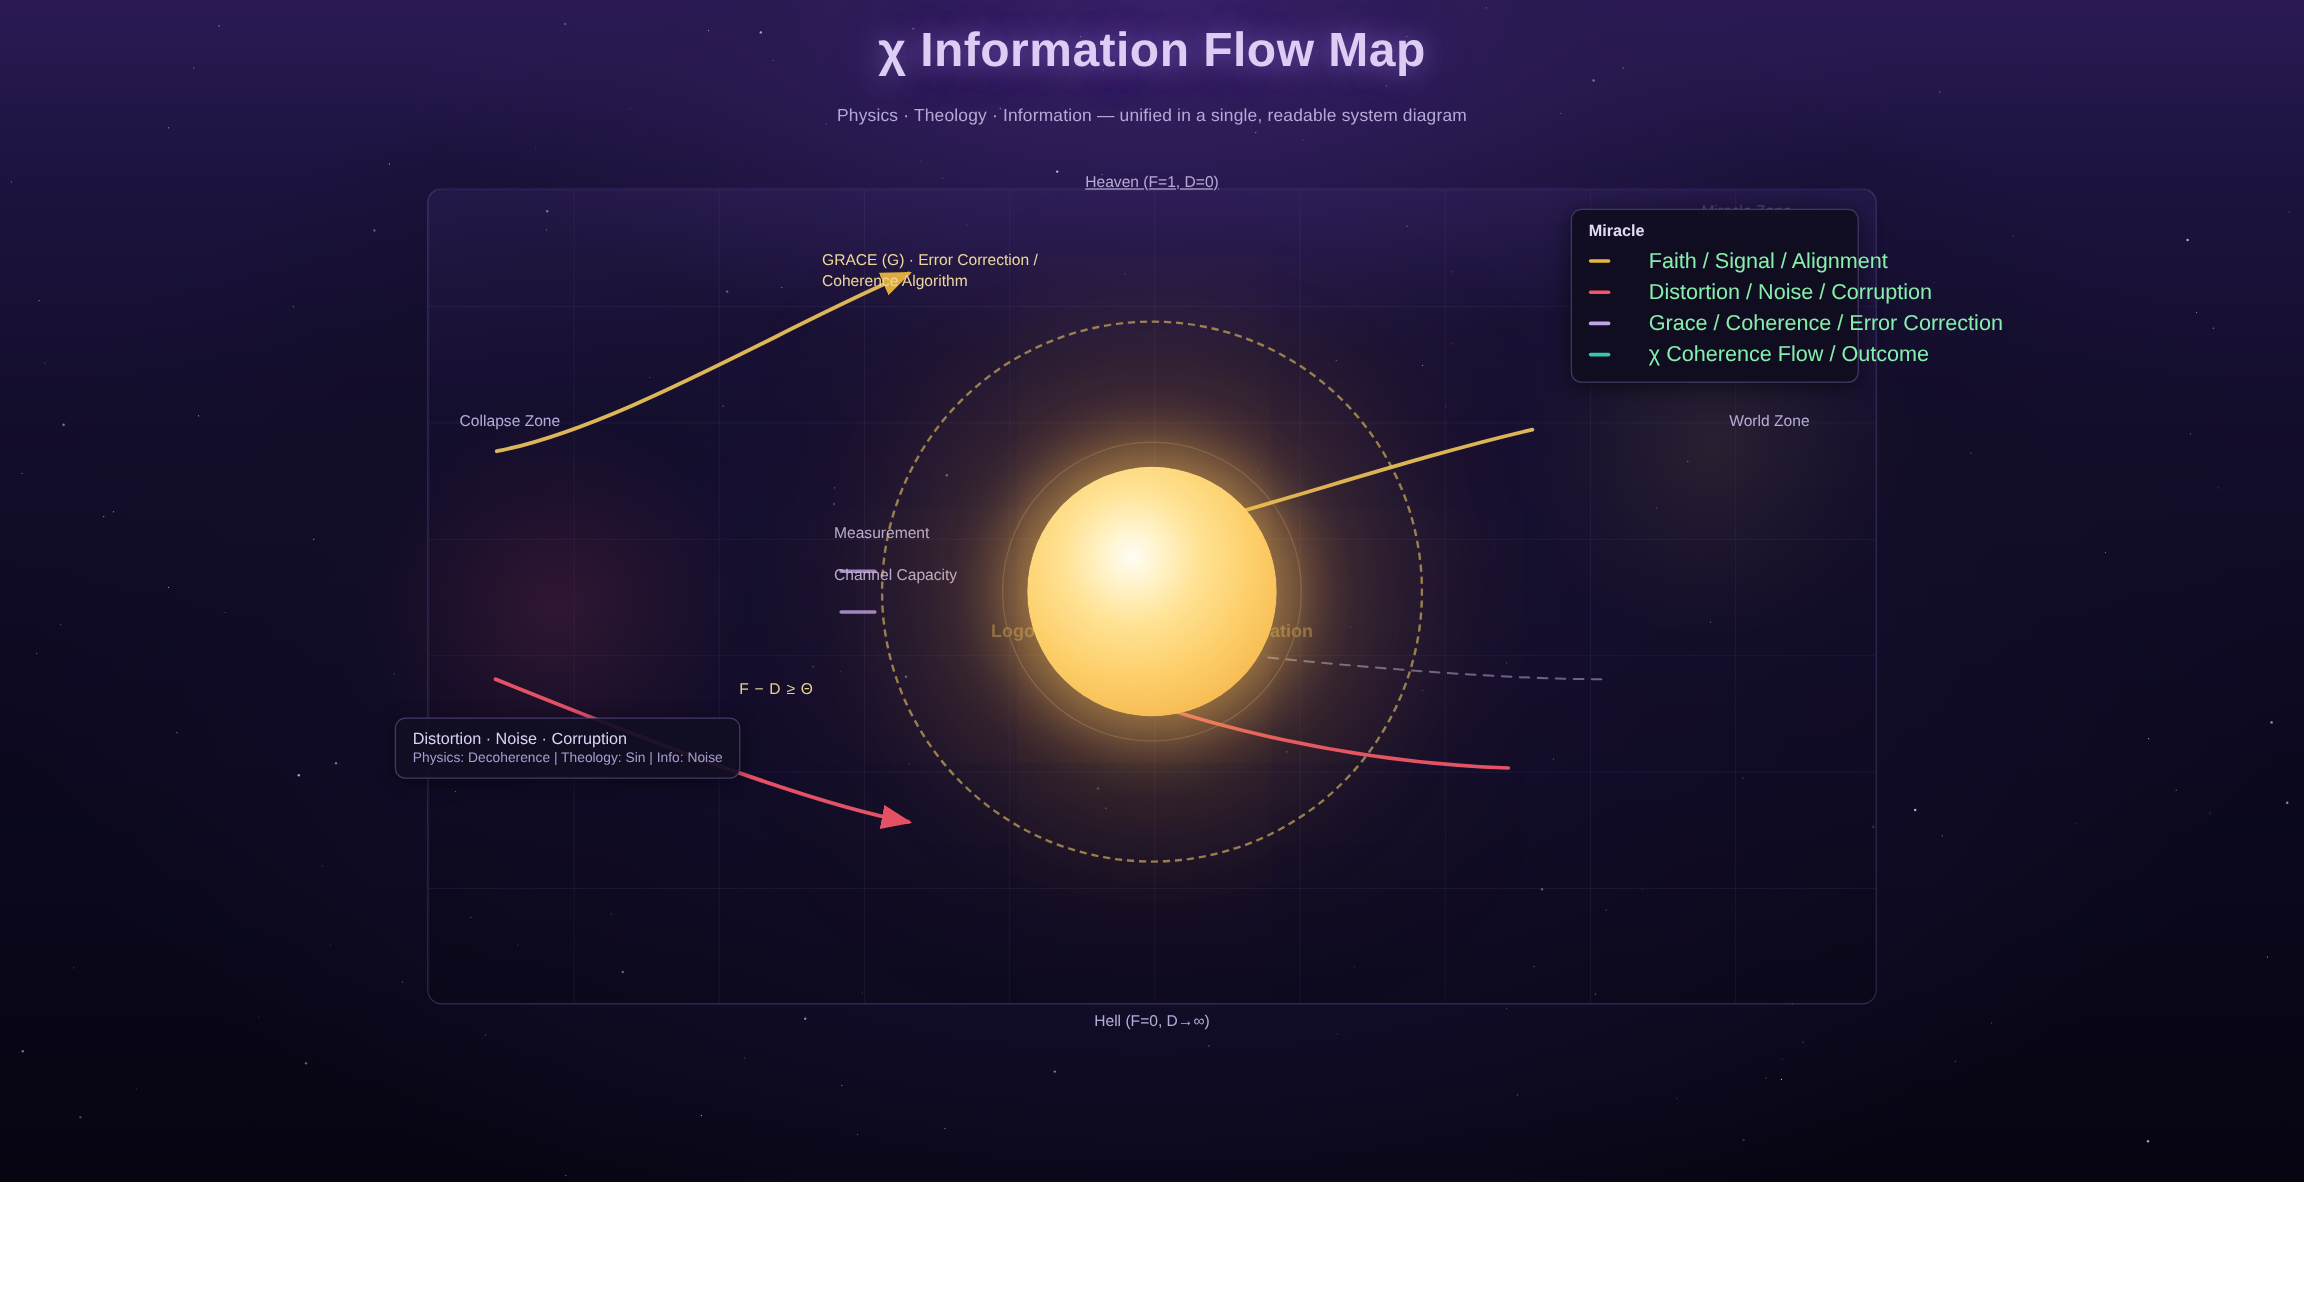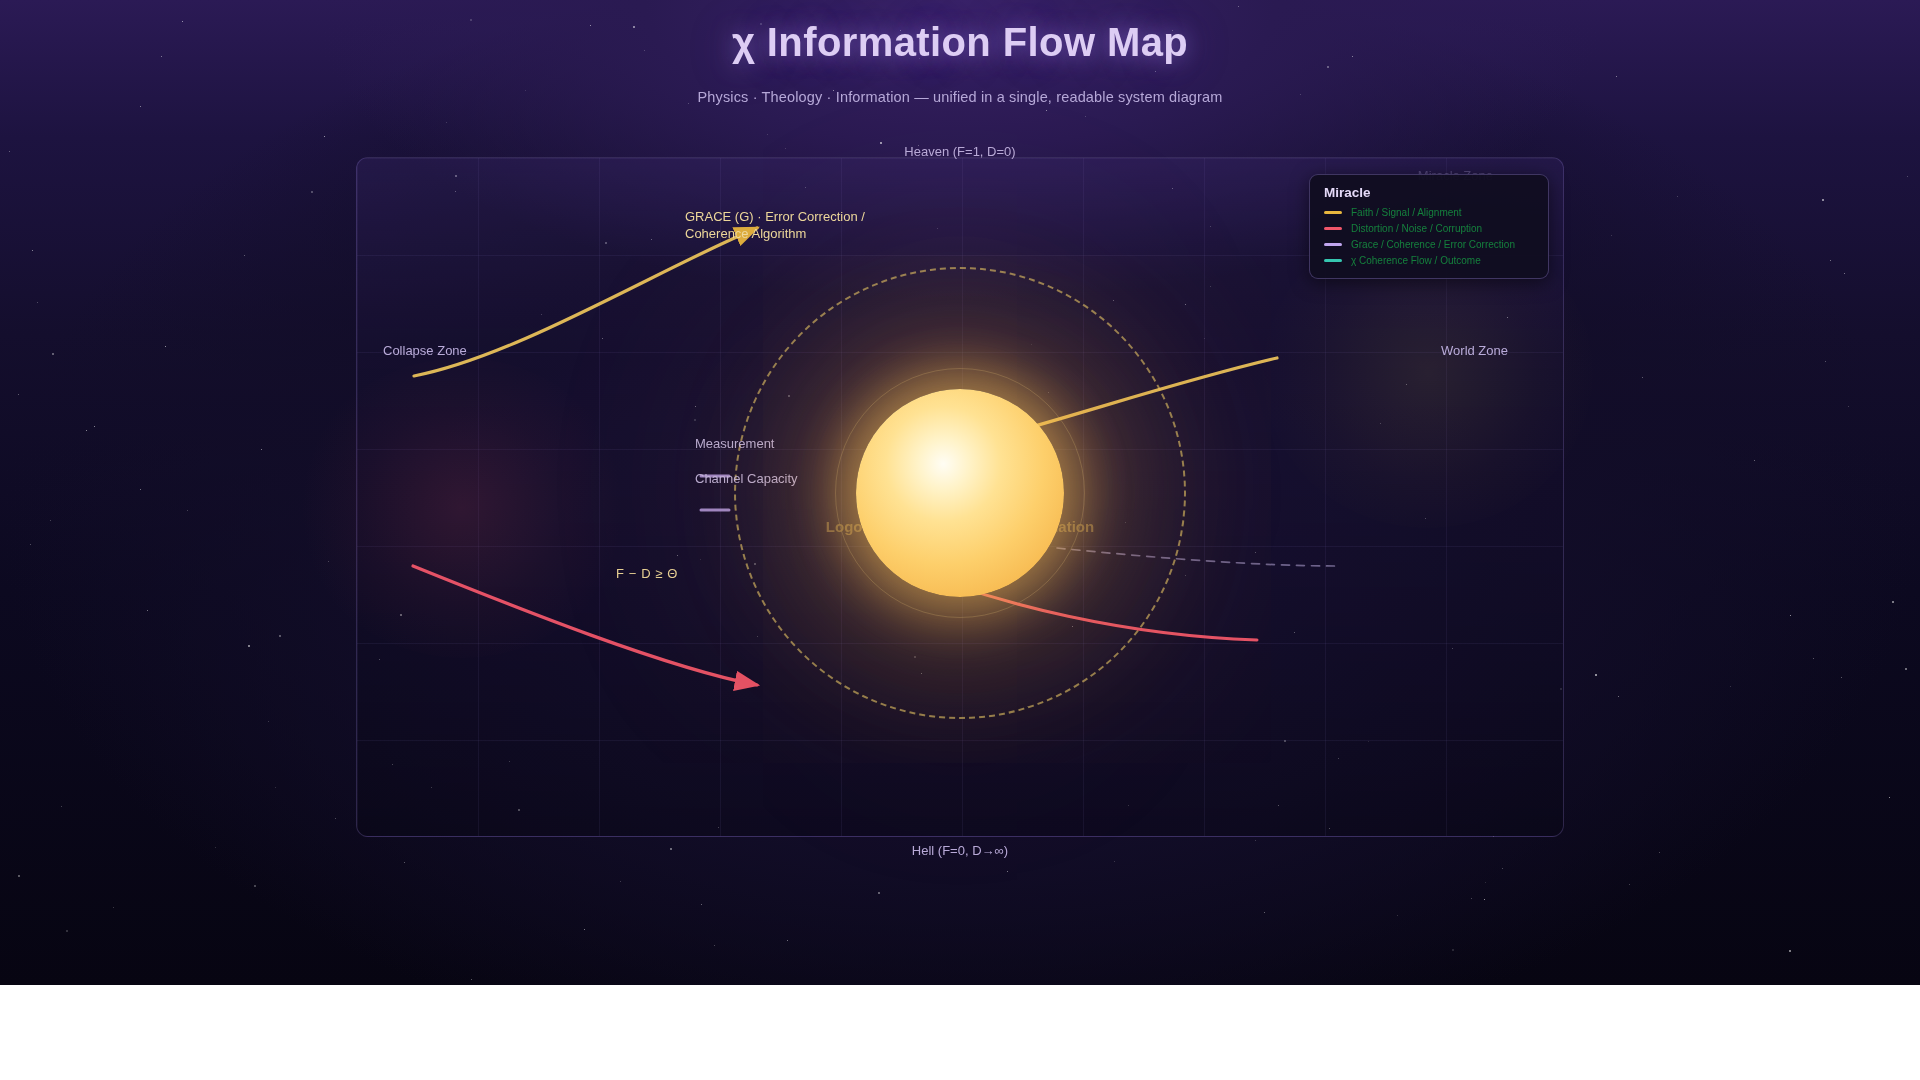--- a/index.html
+++ b/index.html
@@ -96,21 +96,21 @@
   }
 
   
   .zone-label {
     position: absolute;
     font-size: 13px;
     color: #b9abd9;
     white-space: nowrap;
     z-index: 22;
   }
-  #zone-heaven { left: 50%; transform: translateX(-50%); top: -14px; }
+  #zone-heaven { left: 50%; transform: translateX(-50%); top: -14px; text-decoration: underline; }
   #zone-hell   { left: 50%; transform: translateX(-50%); bottom: -22px; }
   #zone-collapse { left: 26px; top: 185px; }
   #zone-world    { right: 55px; top: 185px; }
   #zone-miracle  {
     right: 70px; top: 10px;
     color: rgba(150,135,190,0.42);
   }
 
   
   #core-sun {
@@ -269,23 +269,24 @@
     align-items: center;
     margin-top: 5px;
   }
   .legend-swatch {
     width: 18px; height: 3.5px;
     border-radius: 2px;
     margin-right: 9px;
     flex: 0 0 auto;
   }
   .legend-text {
-    font-size: 10px;
-    color: #15803d;
-    white-space: nowrap;
+    font-size: 18px;
+    color: #86efac;
+    white-space: nowrap;
+    margin-left: 23px;
   }
 
   
   #formula-bar {
     position: absolute;
     left: 50%;
     transform: translateX(-50%);
     bottom: 24px;
     background: rgba(10,8,22,0.95);
     border: 1.5px solid rgba(216,186,104,0.80);
@@ -531,20 +532,24 @@
     <div id="core-sun"></div>
 
     <div id="snr-condition">F − D ≥ Θ</div>
 
     <div id="grace-label">
       <div>GRACE (G) · Error Correction /</div>
       <div>Coherence Algorithm</div>
     </div>
 
 
+    <div class="callout" id="callout-distortion">
+      <div class="callout-title">Distortion · Noise · Corruption</div>
+      <div class="callout-sub">Physics: Decoherence | Theology: Sin | Info: Noise</div>
+    </div>
 
     <div id="legend">
       <div id="legend-title">Miracle</div>
       <div id="legend-rows">
           <div class="legend-row">
             <span class="legend-swatch" style="background: rgb(232, 182, 62);"></span>
             <span class="legend-text">Faith / Signal / Alignment</span>
           </div>
           <div class="legend-row">
             <span class="legend-swatch" style="background: rgb(240, 86, 106);"></span>

